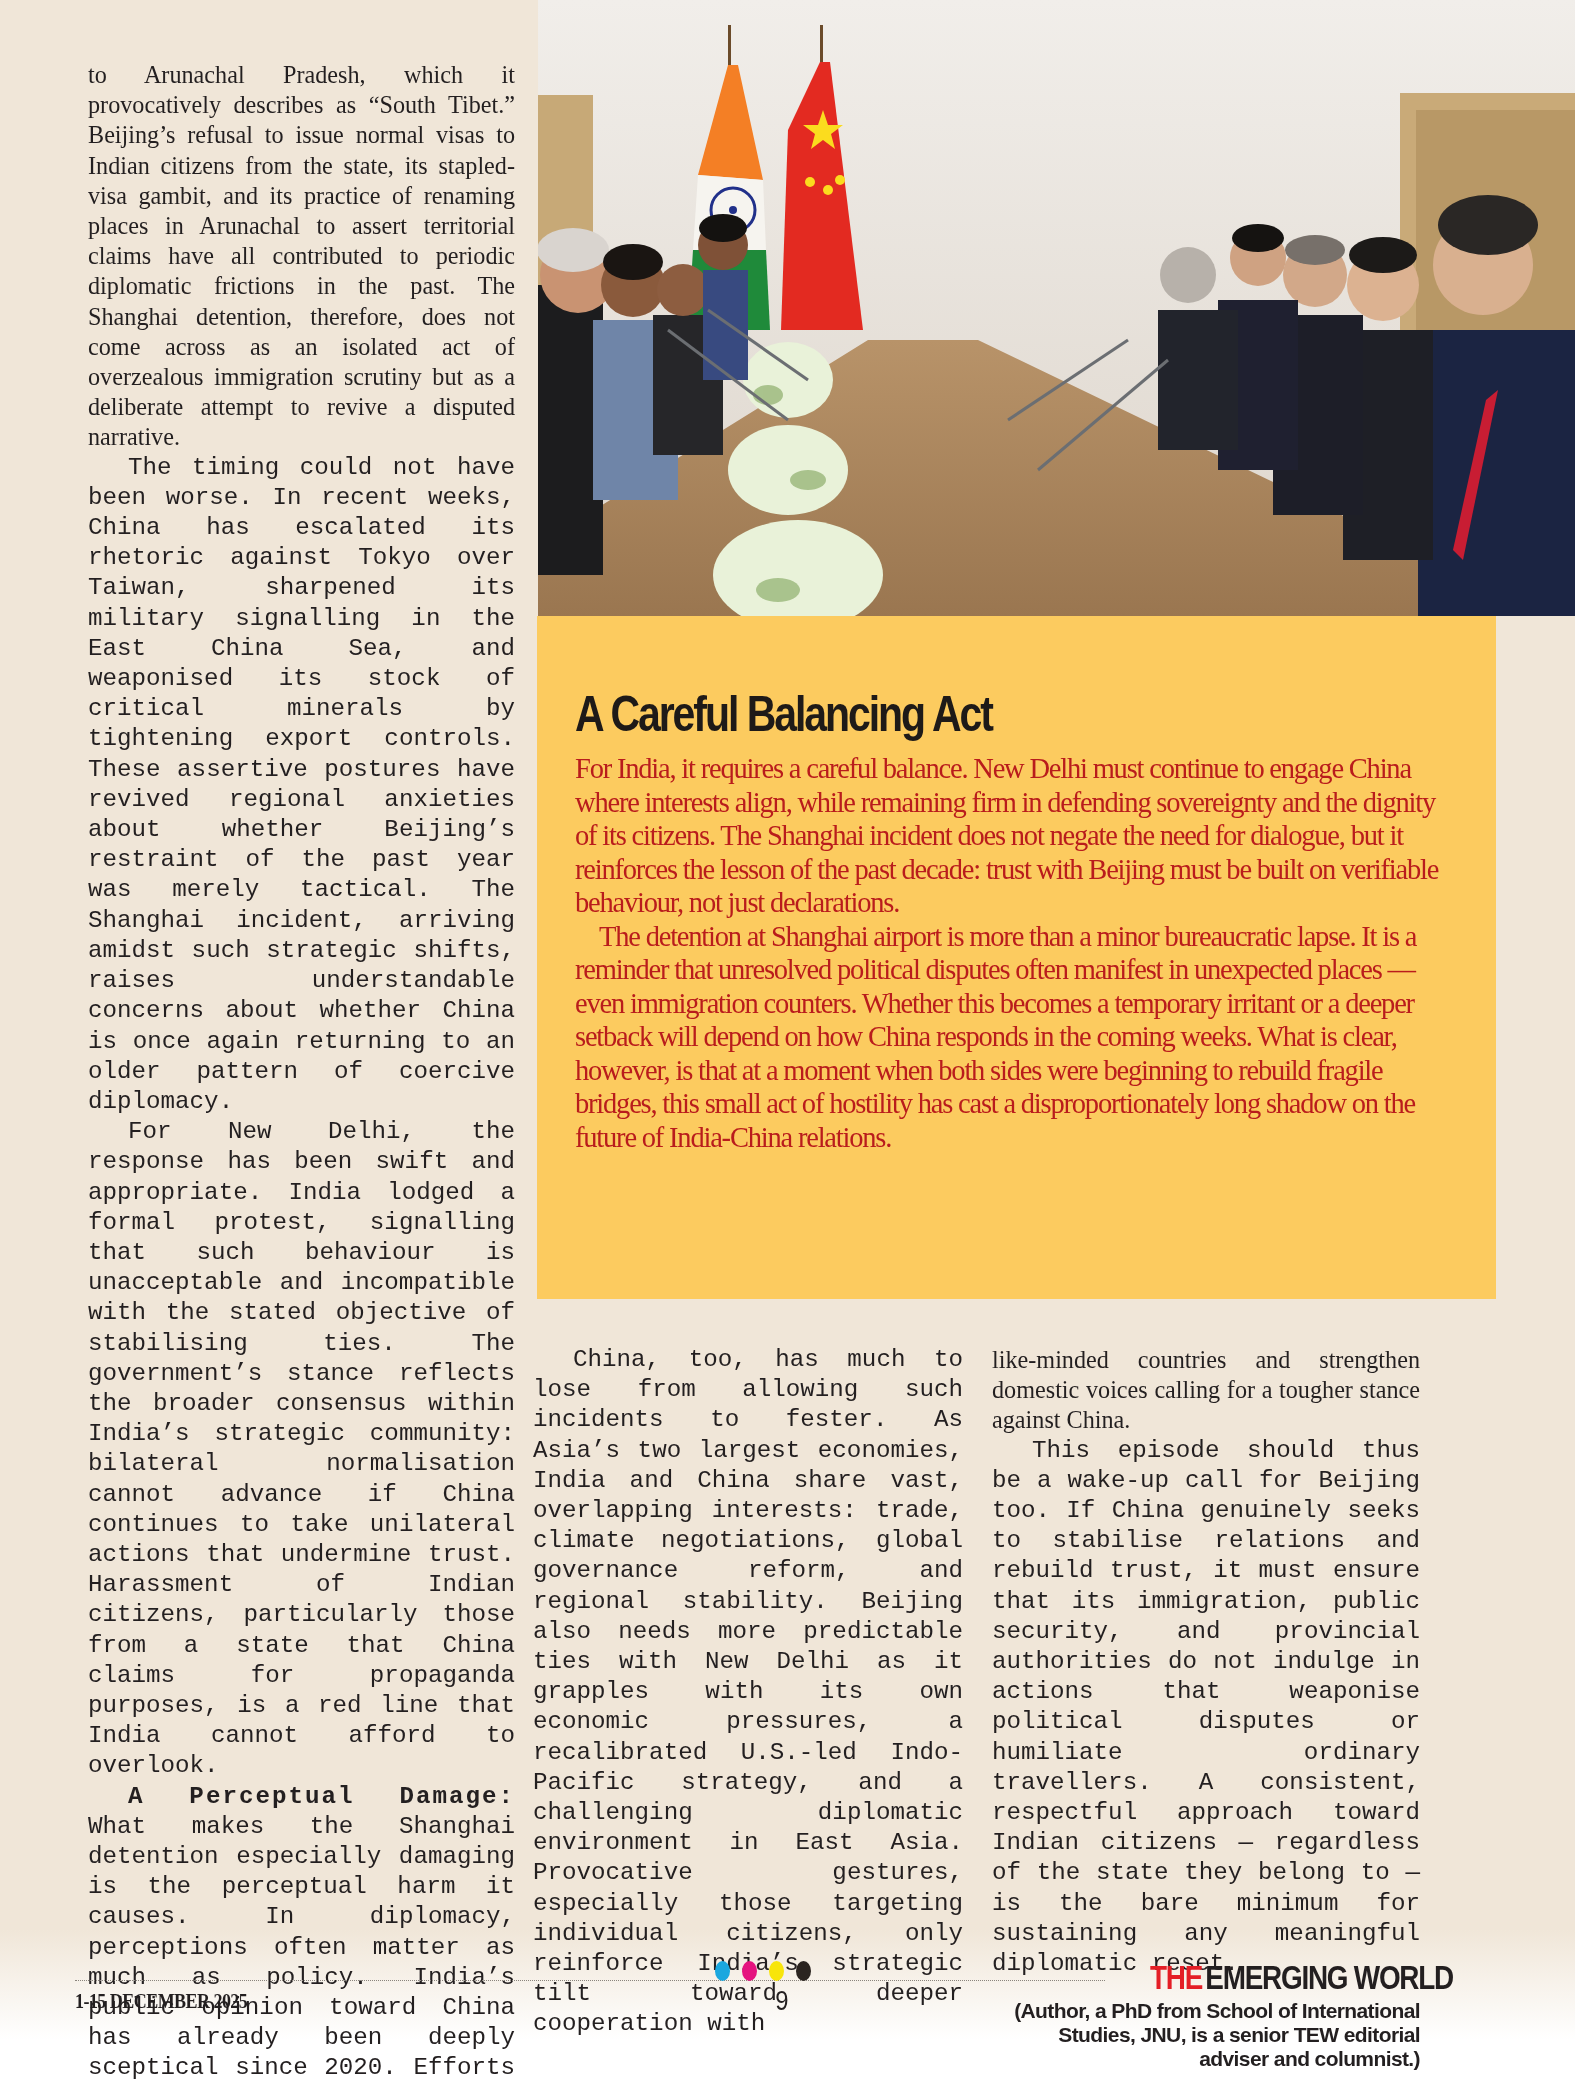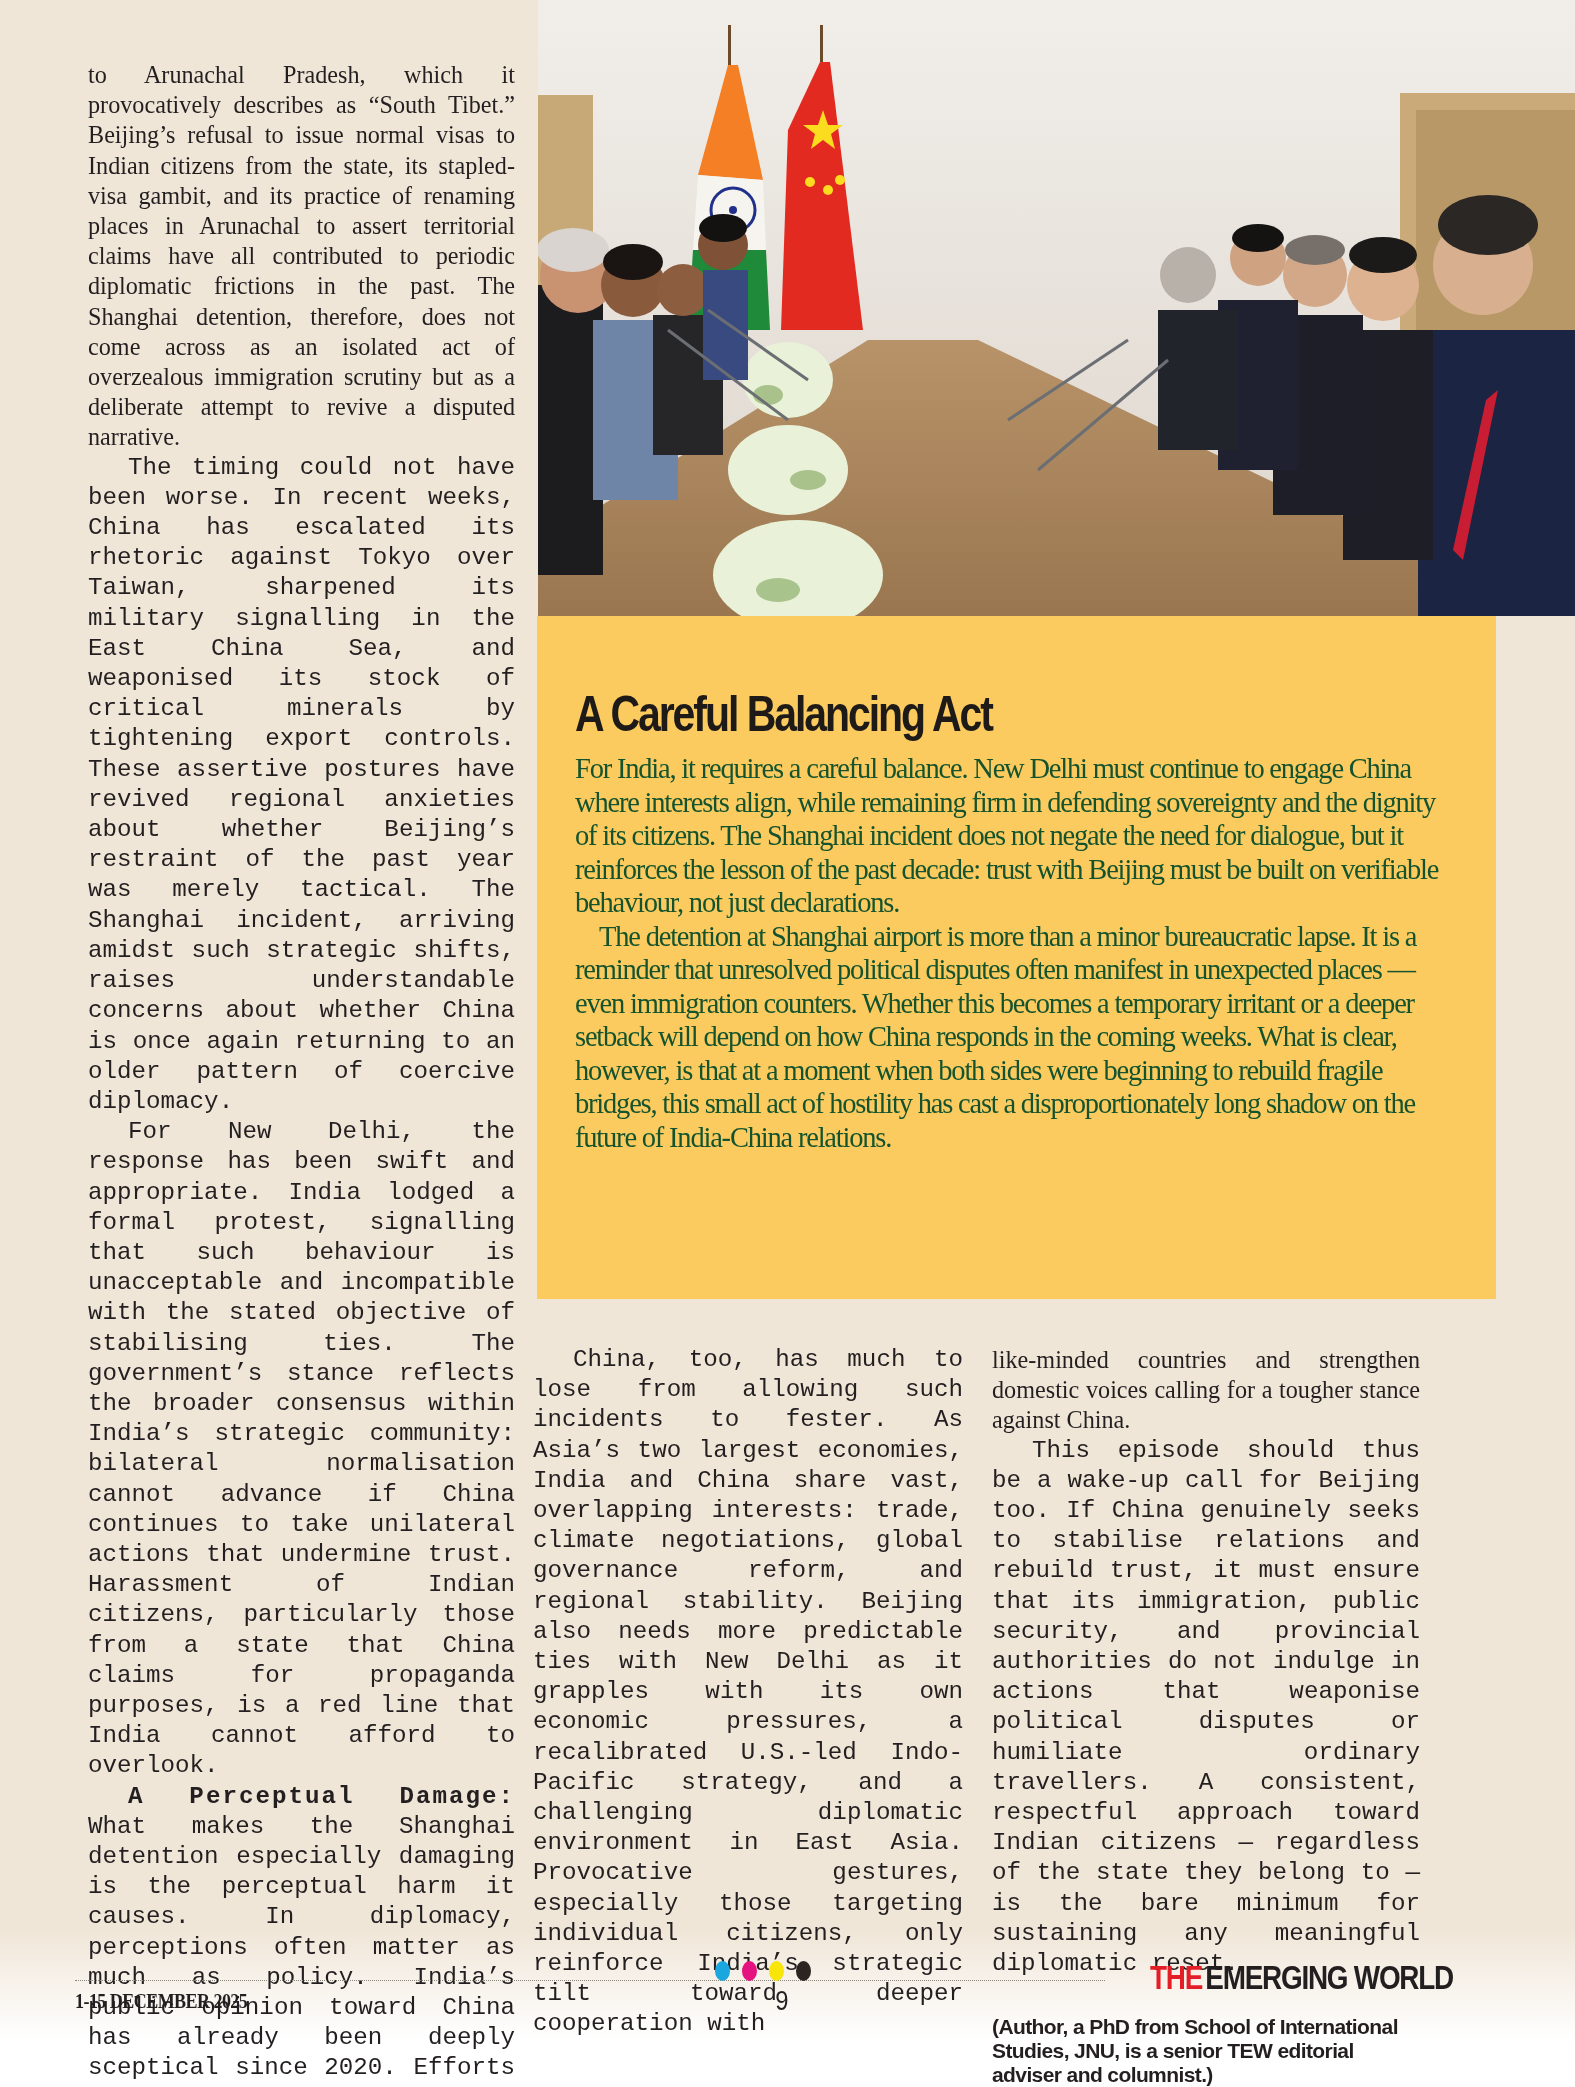--- a/index.html
+++ b/index.html
@@ -50,32 +50,32 @@
     transform: scaleX(0.82);
     transform-origin: left center;
     color: #1e1a18;
     white-space: nowrap;
   }
   .sidebar-body {
     margin-top: 10px;
     font-size: 28.5px;
     line-height: 33.5px;
     letter-spacing: -1.2px;
-    color: #14532d;
+    color: #b91c1c;
   }
   .sidebar-body p.indent { text-indent: 24px; }
 
   .byline {
-    margin-top: 36px;
+    margin-top: 20px;
     font-family: "Liberation Sans", "DejaVu Sans", sans-serif;
     font-weight: bold;
     font-size: 21px;
     line-height: 24px;
     letter-spacing: -0.6px;
-    text-align: left;
+    text-align: right;
   }
 
   .footer-rule {
     position: absolute; left: 75px; top: 1980px; width: 1030px;
     border-top: 1px dotted #8a837c;
   }
   .reg-dots { position: absolute; left: 715px; top: 1961px; display: flex; gap: 12px; }
   .reg-dot { width: 15px; height: 20px; border-radius: 50%; }
   .footer-date {
     position: absolute; left: 75px; top: 1990px;

